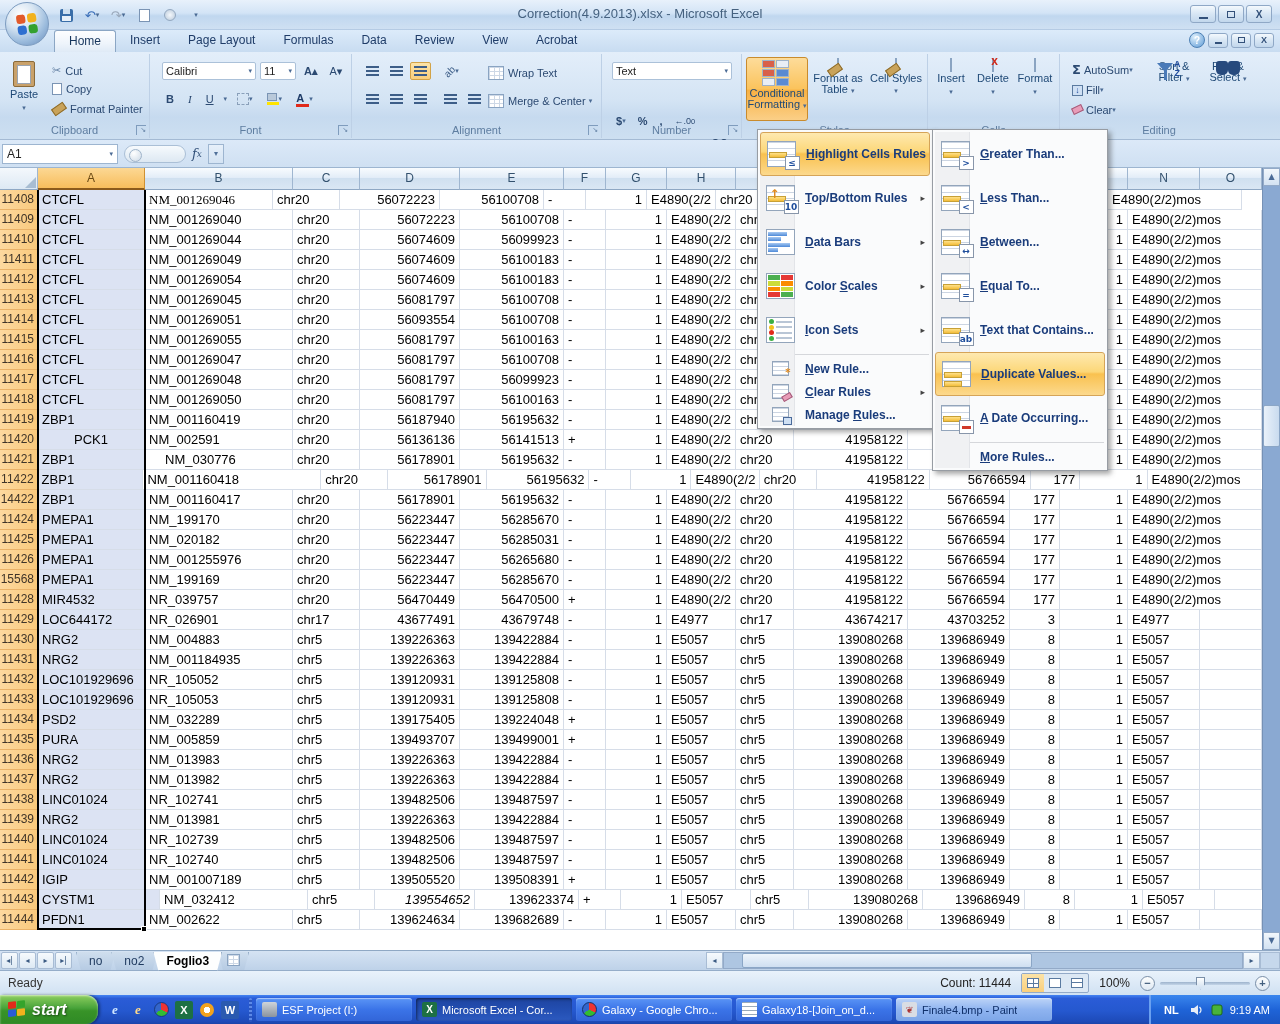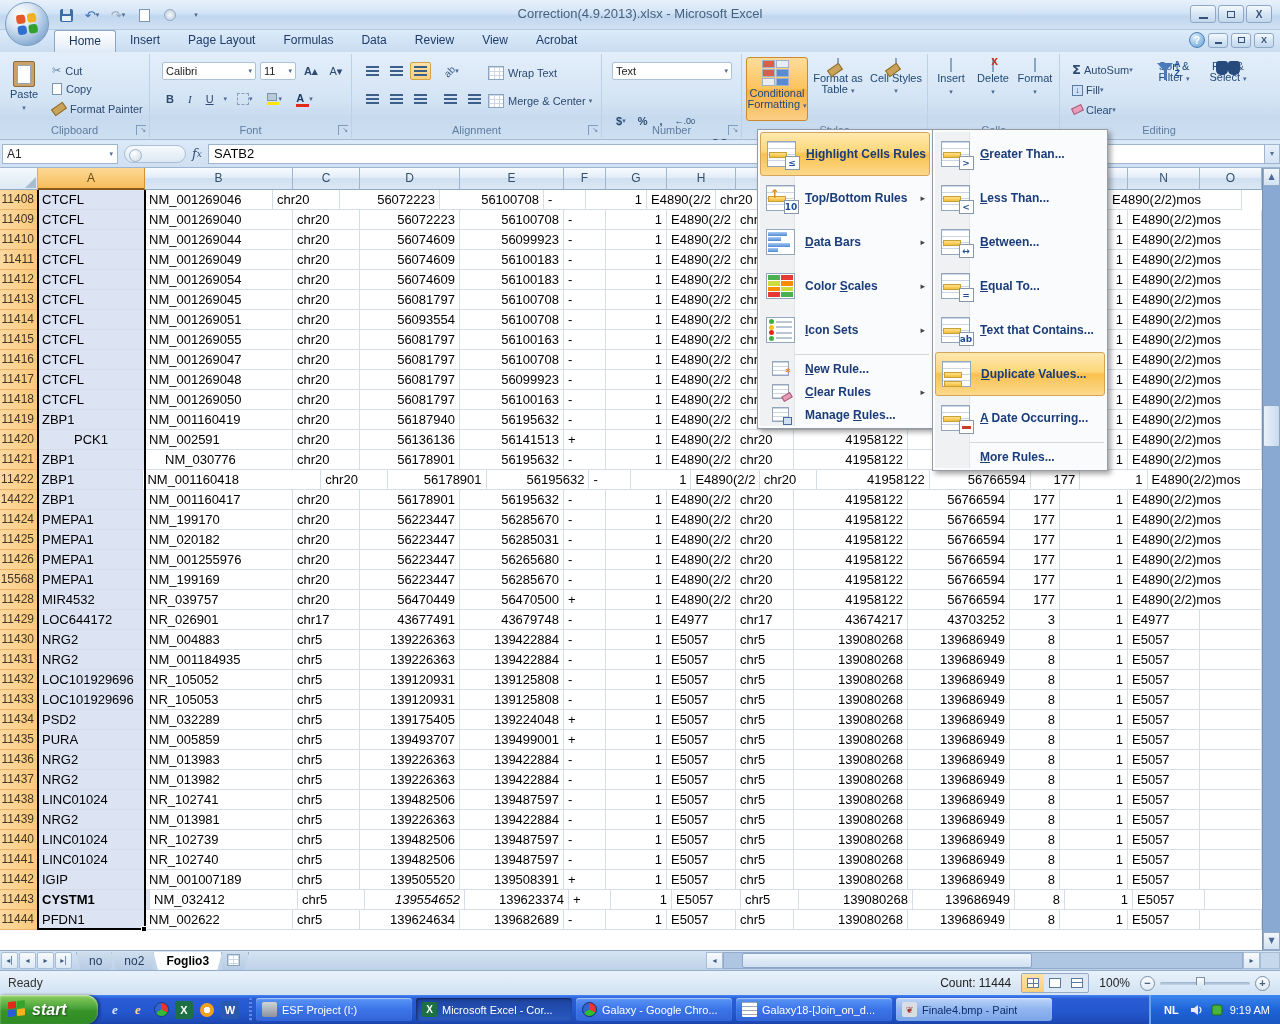--- a/index.html
+++ b/index.html
@@ -480,23 +480,20 @@
     </div>
   </div>
 
   <div class="fbar">
     <div class="namebox">
         <span>A1</span>
         <span class="arrow-dn">▾</span>
       </div>
     <div class="fpill"></div>
     <div class="fxbtn">f<span style="font-size:9px;">x</span></div>
-    <div class="finput">
-        <span>SATB2</span>
-      </div>
     <div class="fexpand">▾</div>
   </div>
 
   <div class="grid">
     <div class="ghead" id="grid-head">
         <div class="corner" style="width: 38px;"></div>
         <div class="hcell sel" style="width: 107px;">A</div>
         <div class="hcell" style="width: 148px;">B</div>
         <div class="hcell" style="width: 67px;">C</div>
         <div class="hcell" style="width: 100px;">D</div>
@@ -509,21 +506,21 @@
         <div class="hcell" style="width: 102px;">K</div>
         <div class="hcell" style="width: 50px;">L</div>
         <div class="hcell" style="width: 68px;">M</div>
         <div class="hcell" style="width: 72px;">N</div>
         <div class="hcell" style="width: 62px;">O</div>
       </div>
     <div id="grid-body">
         <div class="grow">
           <div class="rhead" style="width: 38px;">11408</div>
           <div class="cell sel" style="width: 107px;">CTCFL</div>
-          <div class="cell" style="width: 128px;">NM_001269046</div>
+          <div class="cell" style="width: 128px; font-family: Liberation Serif, serif;">NM_001269046</div>
           <div class="cell" style="width: 67px;">chr20</div>
           <div class="cell num" style="width: 100px;">56072223</div>
           <div class="cell num" style="width: 104px;">56100708</div>
           <div class="cell" style="width: 42px;">-</div>
           <div class="cell num" style="width: 61px;">1</div>
           <div class="cell" style="width: 69px;">E4890(2/2</div>
           <div class="cell" style="width: 58px;">chr20</div>
           <div class="cell num" style="width: 114px;">41958122</div>
           <div class="cell num" style="width: 102px;">56766594</div>
           <div class="cell num" style="width: 50px;">177</div>
@@ -1117,21 +1114,21 @@
           <div class="cell" style="width: 58px;">chr5</div>
           <div class="cell num" style="width: 114px;">139080268</div>
           <div class="cell num" style="width: 102px;">139686949</div>
           <div class="cell num" style="width: 50px;">8</div>
           <div class="cell num" style="width: 68px;">1</div>
           <div class="cell" style="width: 72px;">E5057</div>
           <div class="cell" style="width: 62px;"></div>
         </div>
         <div class="grow">
           <div class="rhead" style="width: 38px;">11443</div>
-          <div class="cell sel" style="width: 112px; font-weight: bold;">CYSTM1</div>
+          <div class="cell sel" style="width: 122px;">CYSTM1</div>
           <div class="cell" style="width: 148px;">NM_032412</div>
           <div class="cell" style="width: 67px;">chr5</div>
           <div class="cell num" style="width: 100px; font-style: italic;">139554652</div>
           <div class="cell num" style="width: 104px;">139623374</div>
           <div class="cell" style="width: 42px;">+</div>
           <div class="cell num" style="width: 61px;">1</div>
           <div class="cell" style="width: 69px;">E5057</div>
           <div class="cell" style="width: 58px;">chr5</div>
           <div class="cell num" style="width: 114px;">139080268</div>
           <div class="cell num" style="width: 102px;">139686949</div>

